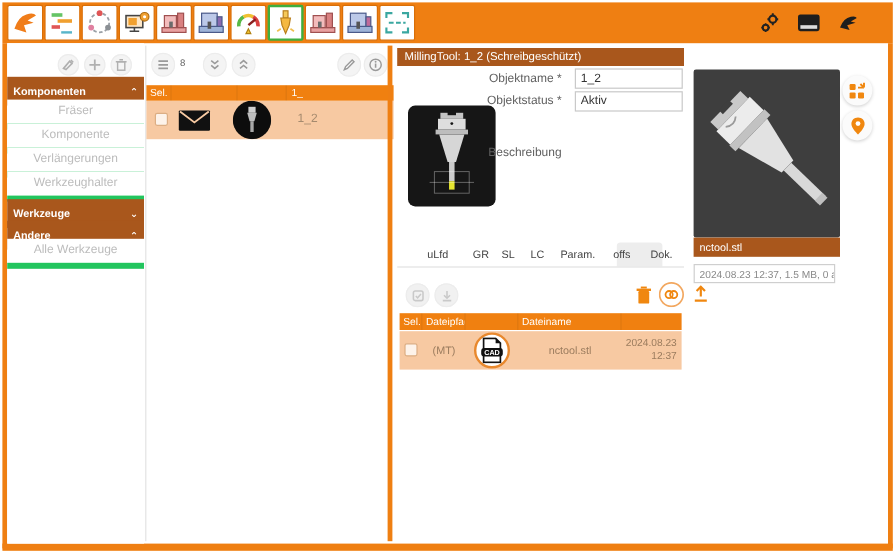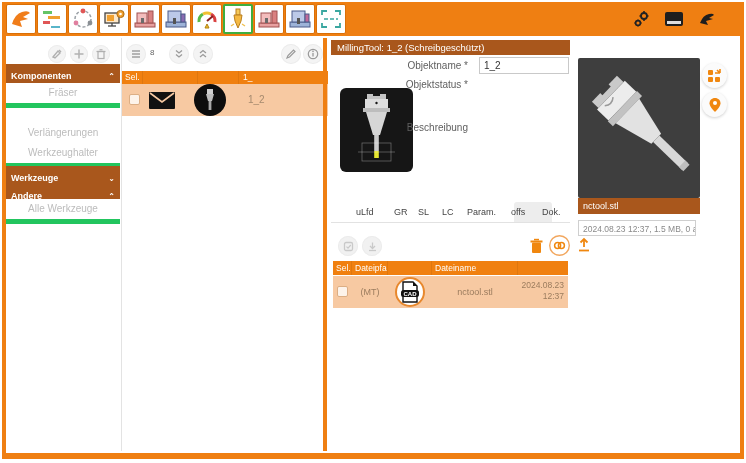--- a/index.html
+++ b/index.html
@@ -190,20 +190,21 @@
           <line x1="4.5" y1="1.8" x2="7.5" y2="1.8" stroke="#b0b0b0" stroke-width="1.2"></line>
         </svg>
     </div>
   </div>
 
   <div class="abs sb-head" style="top:64px;">
     <span>Komponenten</span>
     <span class="chev">⌃</span>
   </div>
   <div class="abs sb-item" style="top:83px;">Fräser</div>
+  <div class="abs sb-item" style="top:103px;">Komponente</div>
   <div class="abs sb-item" style="top:123px;">Verlängerungen</div>
   <div class="abs sb-item" style="top:143px;">Werkzeughalter</div>
 
   <div class="abs sb-head" style="top:166px;">
     <span>Werkzeuge</span>
     <span class="chev">⌄</span>
   </div>
 
   <div class="abs sb-head" style="top:184px;">
     <span>Andere</span>
@@ -291,20 +292,21 @@
       <g stroke="#ffffff" stroke-opacity="0.35" stroke-width="0.8" fill="none">
         <rect x="22" y="55" width="29" height="18"></rect>
           <line x1="18" y1="64" x2="55" y2="64"></line>
       </g>
     </svg>
   </div>
 
   <div class="abs lbl" style="left:392px;top:60px;width:76px;">Objektname *</div>
   <input class="abs inp" style="top: 57px;" readonly="" value="1_2">
   <div class="abs lbl" style="left:392px;top:79px;width:76px;">Objektstatus *</div>
+  <input class="abs inp" style="top: 76px;" readonly="" value="Aktiv">
   <div class="abs lbl" style="left:392px;top:122px;width:76px;">Beschreibung</div>
 
   <div class="abs tab-active-bg"></div>
   <span class="tab" style="left:336px;">uLfd</span>
   <span class="tab" style="left:374px;">GR</span>
   <span class="tab" style="left:398px;">SL</span>
   <span class="tab" style="left:422px;">LC</span>
   <span class="tab" style="left:447px;">Param.</span>
   <span class="tab" style="left:491px;">offs</span>
   <span class="tab" style="left:522px;">Dok.</span>

